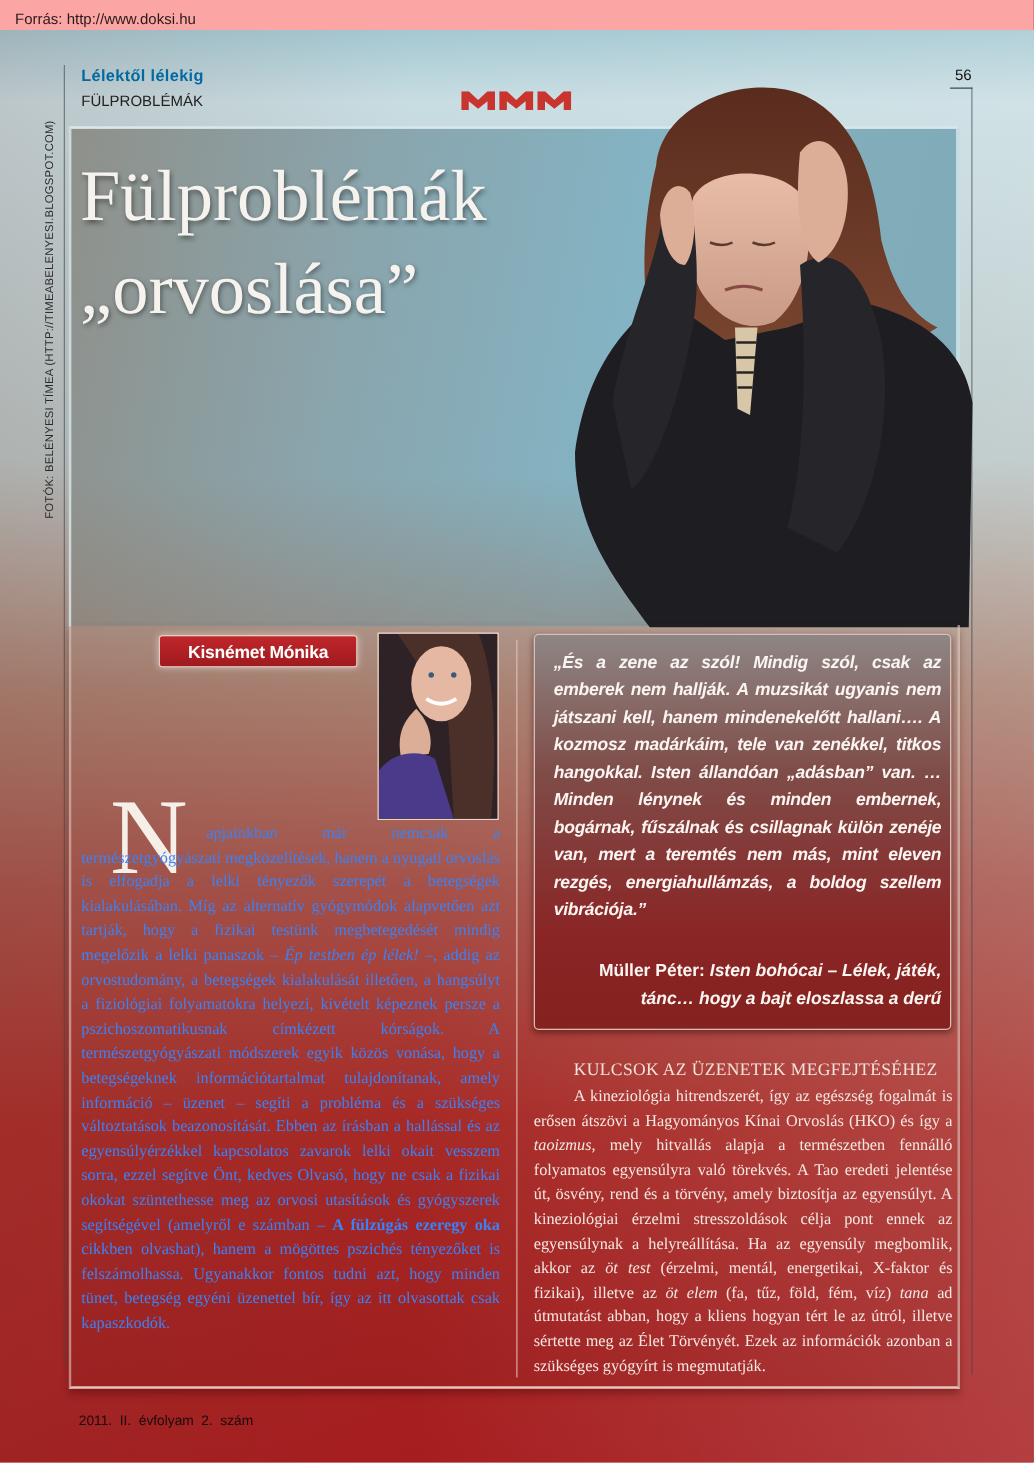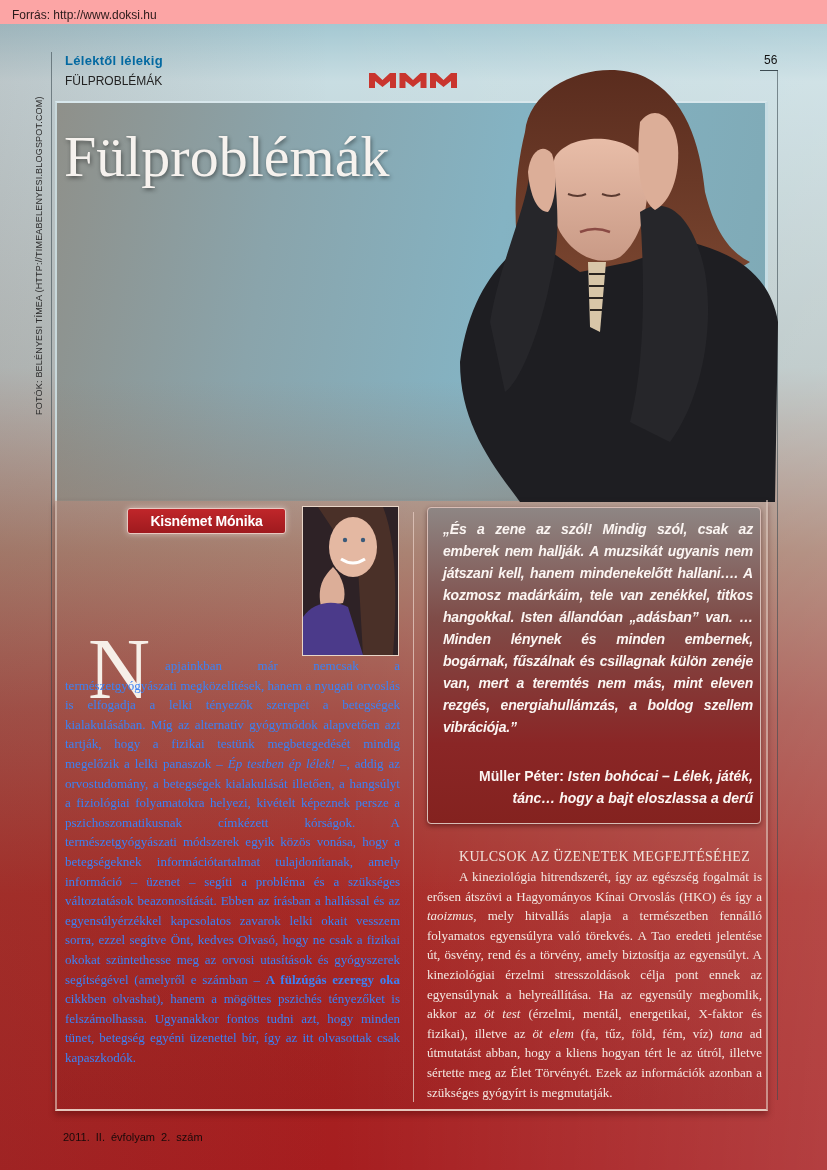--- a/index.html
+++ b/index.html
@@ -212,20 +212,21 @@
     <line x1="160" y1="248" x2="172" y2="248"></line>
   </g>
 
   <path d="M138 132 Q148 136 156 132" stroke="#5a3a30" stroke-width="2" fill="none"></path>
   <path d="M172 132 Q182 136 190 132" stroke="#5a3a30" stroke-width="2" fill="none"></path>
   <path d="M150 170 Q165 164 180 170" stroke="#8a4a44" stroke-width="2.5" fill="none"></path>
 </svg>
 
 <div class="hero-title">
   <div>Fülproblémák</div>
+  <div>„orvoslása”</div>
 </div>
 
 <div class="body-panel"></div>
 <div class="col-divider"></div>
 
 <div class="author-badge">Kisnémet Mónika</div>
 
 <div class="author-photo">
   <svg width="95" height="148" viewBox="0 0 95 148">
     <rect width="95" height="148" fill="#2e2226"></rect>

